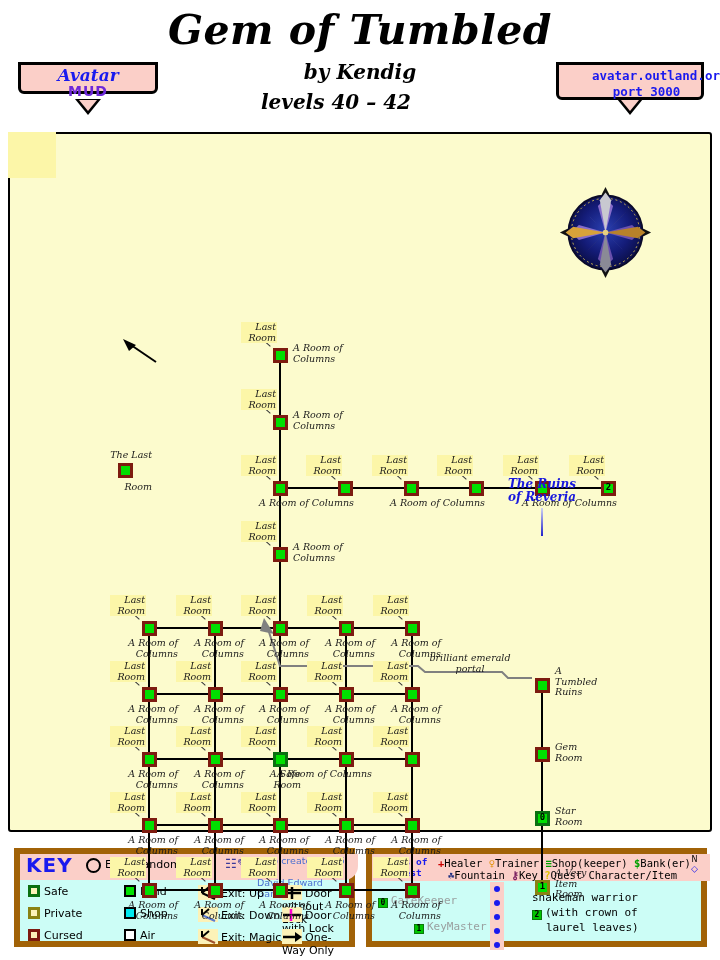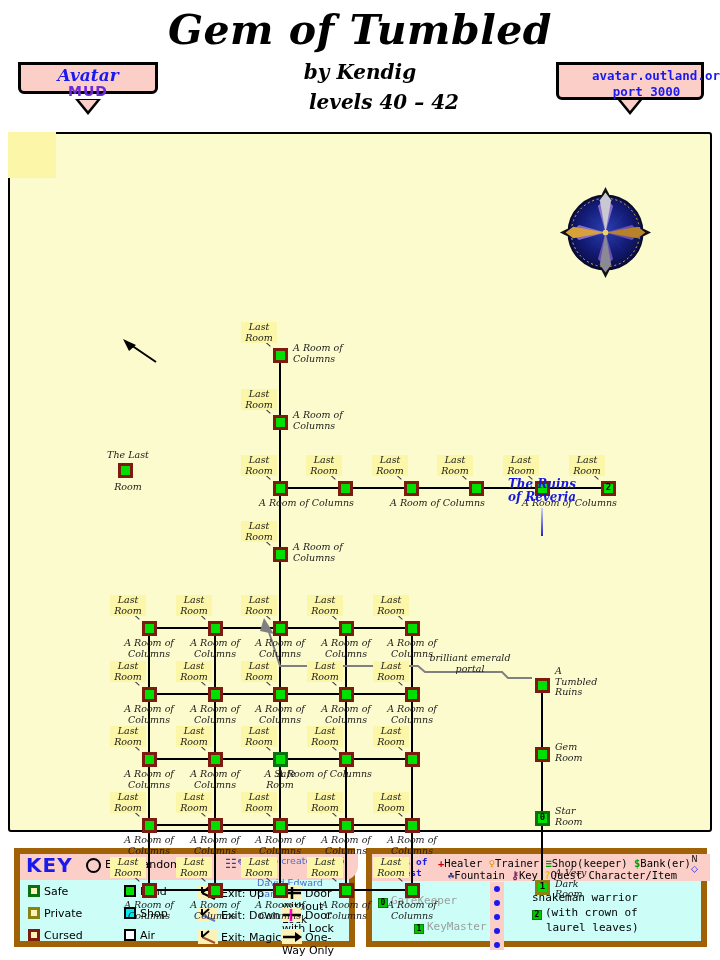--- a/index.html
+++ b/index.html
@@ -19,21 +19,21 @@
     letter-spacing:.5px;
   }
   #map-author{
     left:0;top:60px;width:720px;text-align:center;
     font-family:"DejaVu Serif", serif;
     font-weight:bold;font-style:italic;font-size:20px;color:#000;
   }
   #map-levels{
     left:0;top:90px;width:672px;text-align:center;
     font-family:"DejaVu Serif", serif;
-    font-weight:bold;font-style:italic;font-size:20px;color:#000;padding-left:48px;
+    font-weight:bold;font-style:italic;font-size:20px;color:#000;
   }
 
   
   .banner{
     background:#fbcfc8;border:3px solid #000;
     box-sizing:border-box;text-align:center;
   }
   .banner-tail{
     position:absolute;left:50%;transform:translateX(-50%);
     width:0;height:0;border-left:13px solid transparent;
@@ -92,21 +92,21 @@
   .link{position:absolute;background:#000;z-index:3;}
   .link.h{height:2px;}
   .link.v{width:2px;}
 
   
   .lbl{
     position:absolute;font-family:"DejaVu Serif",serif;font-style:italic;
     font-size:9.5px;color:#1a1a1a;line-height:10.5px;white-space:nowrap;z-index:7;
   }
   .lbl.hl{background:#fcf6a8;padding:0 1px;}
-  .lbl.ctr{text-align:center;}
+  .lbl.ctr{text-align:right;}
   .tick{position:absolute;z-index:5;}
   .tick:after{
     content:"";position:absolute;width:9px;height:0;
     border-top:1.5px solid #333;transform:rotate(42deg);transform-origin:0 0;
   }
 
   
   #region-title{
     position:absolute;left:492px;top:478px;width:100px;text-align:center;
     font-family:"DejaVu Serif",serif;font-weight:bold;font-style:italic;
@@ -640,21 +640,21 @@
     </div>
     <div class="lbl" style="left: 547px; top: 674px;">
       <div>Star</div>
       <div>Room</div>
     </div>
     <div class="room private" style="left: 527px; top: 748px;">
       <div class="room-num">1</div>
     </div>
     <div class="lbl" style="left: 547px; top: 736px;">
       <div>A Very</div>
-      <div>Dark</div>
+      <div>Item</div>
       <div>Room</div>
     </div>
   </div>
 
 <div class="abs" id="oneway-arrow">
 <svg width="38" height="26" viewBox="0 0 38 26">
   <line x1="36" y1="24" x2="8" y2="5" stroke="#000" stroke-width="2"></line>
   <path d="M3 1 L16 7 L9 13 z" fill="#000"></path>
 </svg>
 </div>

